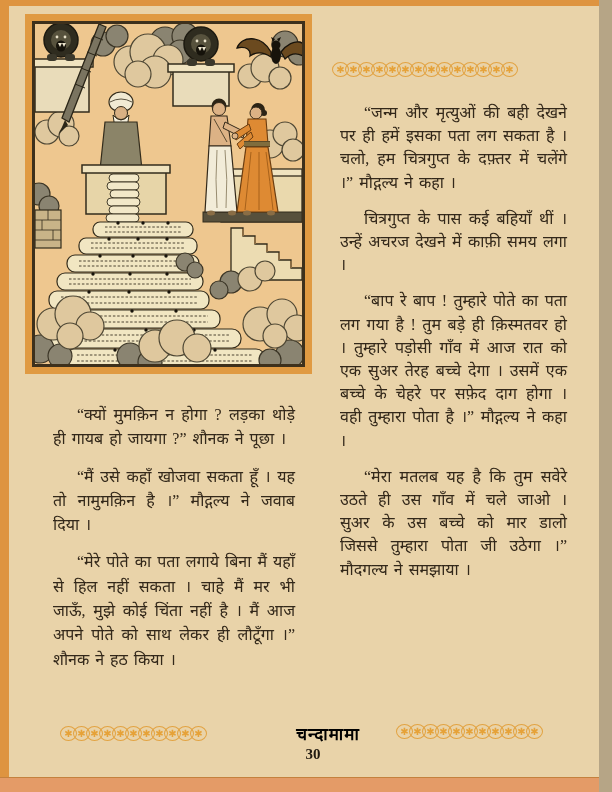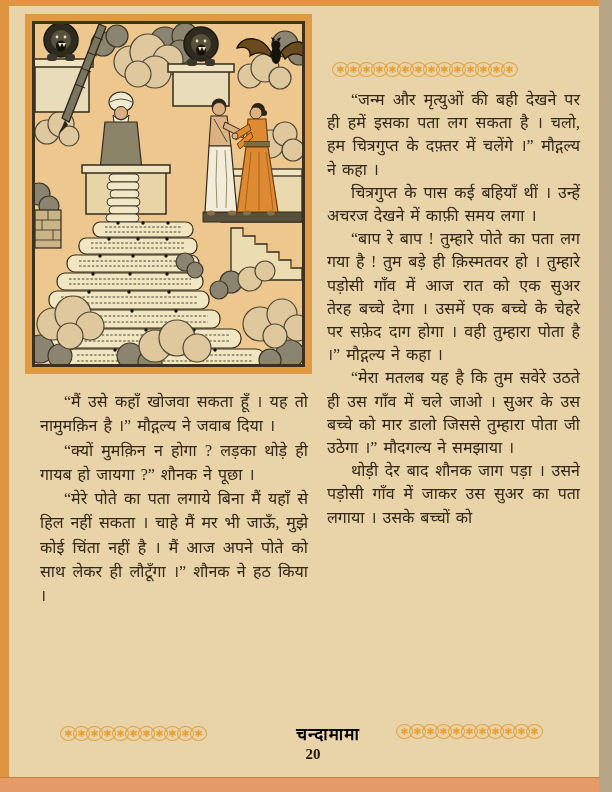--- a/index.html
+++ b/index.html
@@ -21,21 +21,21 @@
   .edge-left{left:0;top:0;width:9px;height:792px;background:var(--edge-orange);}
   .edge-bottom{left:0;top:777px;width:612px;height:15px;background:var(--edge-bottom);border-top:1px solid #c4813e;}
   .edge-right{left:599px;top:0;width:13px;height:792px;background:var(--edge-right);}
 
   .illustration{position:absolute;left:25px;top:14px;width:287px;height:360px;
     background:var(--illus-band);padding:7px;}
   .illustration .inner{width:100%;height:100%;border:3px solid var(--illus-border);background:#eec78f;}
   .illustration svg{display:block;width:100%;height:100%;}
 
   .col{position:absolute;color:var(--ink);font-size:16px;text-align:justify;}
-  .col p{text-indent:24px;margin:0;word-spacing:2px;}
+  .col p{text-indent:24px;margin:13px;word-spacing:2px;}
   .col-left{left:40px;top:390px;width:268px;line-height:24.3px;}
   .col-right{left:327px;top:88px;width:253px;line-height:23.2px;}
 
   .orn-band{position:absolute;display:flex;align-items:center;}
   .orn-unit{display:inline-flex;align-items:center;justify-content:center;
     width:17px;height:15px;border:1.5px solid var(--ornament);border-radius:50%;
     margin-left:-4px;color:#e6a238;font-size:10px;line-height:1;
     font-family:"DejaVu Sans",sans-serif;}
   .orn-unit:first-child{margin-left:0;}
   .orn-top{left:332px;top:62px;}
@@ -296,26 +296,25 @@
       <span class="orn-unit">✱</span>
       <span class="orn-unit">✱</span>
       <span class="orn-unit">✱</span>
     </div>
 
   <div class="col col-right">
       <p>“जन्म और मृत्युओं की बही देखने पर ही हमें इसका पता लग सकता है । चलो, हम चित्रगुप्त के दफ़्तर में चलेंगे ।” मौद्गल्य ने कहा ।</p>
       <p>चित्रगुप्त के पास कई बहियाँ थीं । उन्हें अचरज देखने में काफ़ी समय लगा ।</p>
       <p>“बाप रे बाप ! तुम्हारे पोते का पता लग गया है ! तुम बड़े ही क़िस्मतवर हो । तुम्हारे पड़ोसी गाँव में आज रात को एक सुअर तेरह बच्चे देगा । उसमें एक बच्चे के चेहरे पर सफ़ेद दाग होगा । वही तुम्हारा पोता है ।” मौद्गल्य ने कहा ।</p>
       <p>“मेरा मतलब यह है कि तुम सवेरे उठते ही उस गाँव में चले जाओ । सुअर के उस बच्चे को मार डालो जिससे तुम्हारा पोता जी उठेगा ।” मौदगल्य ने समझाया ।</p>
-      <p>थोड़ी देर बाद शौनक जाग पड़ा । उसने पड़ोसी गाँव में जाकर उस सुअर का पता लगाया । उसके बच्चों को</p>
     </div>
 
   <div class="col col-left">
+      <p>“क्यों मुमक़िन न होगा ? लड़का थोड़े ही गायब हो जायगा ?” शौनक ने पूछा ।</p>
       <p>“मैं उसे कहाँ खोजवा सकता हूँ । यह तो नामुमक़िन है ।” मौद्गल्य ने जवाब दिया ।</p>
-      <p>“क्यों मुमक़िन न होगा ? लड़का थोड़े ही गायब हो जायगा ?” शौनक ने पूछा ।</p>
       <p>“मेरे पोते का पता लगाये बिना मैं यहाँ से हिल नहीं सकता । चाहे मैं मर भी जाऊँ, मुझे कोई चिंता नहीं है । मैं आज अपने पोते को साथ लेकर ही लौटूँगा ।” शौनक ने हठ किया ।</p>
     </div>
 
   <div class="orn-band orn-bl">
       <span class="orn-unit">✱</span>
       <span class="orn-unit">✱</span>
       <span class="orn-unit">✱</span>
       <span class="orn-unit">✱</span>
       <span class="orn-unit">✱</span>
       <span class="orn-unit">✱</span>
@@ -333,15 +332,15 @@
       <span class="orn-unit">✱</span>
       <span class="orn-unit">✱</span>
       <span class="orn-unit">✱</span>
       <span class="orn-unit">✱</span>
       <span class="orn-unit">✱</span>
       <span class="orn-unit">✱</span>
       <span class="orn-unit">✱</span>
     </div>
 
   <div class="footer-title">चन्दामामा</div>
-  <div class="footer-page">20</div>
+  <div class="footer-page">30</div>
 
 </div>
 
 </body></html>

